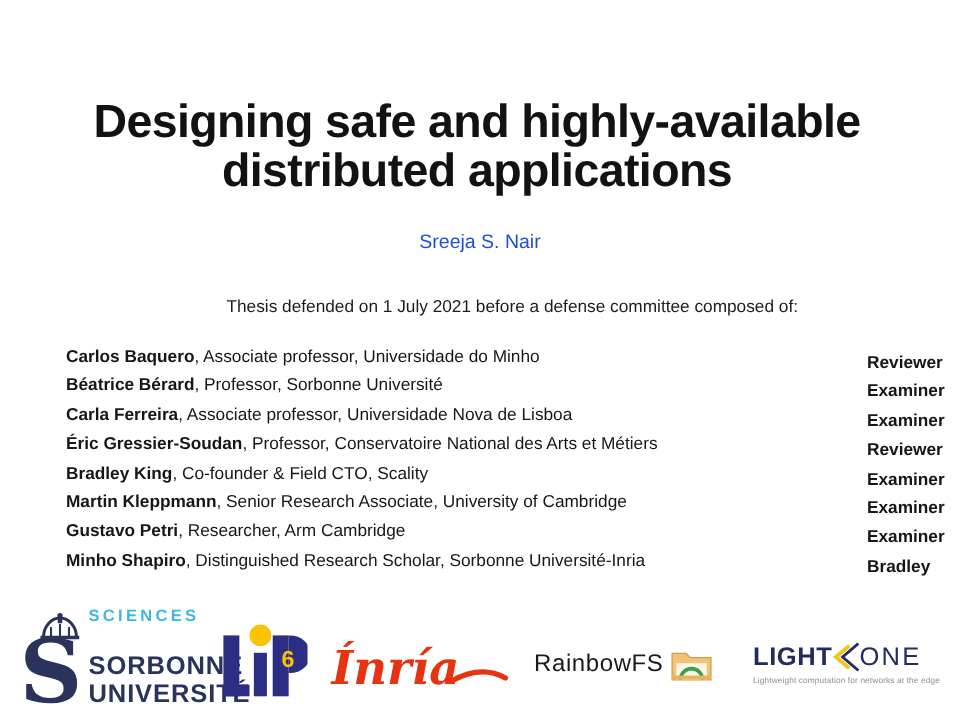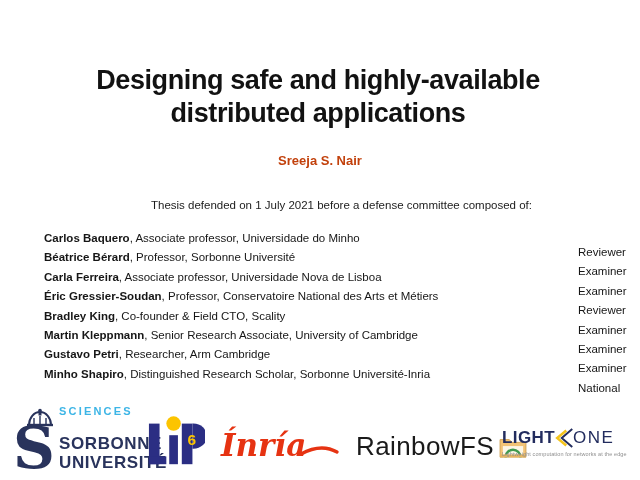--- a/index.html
+++ b/index.html
@@ -3,52 +3,52 @@
 <meta charset="utf-8">
 <style>
   html,body{margin:0;padding:0;background:#fff;}
   .slide{
     position:relative;width:640px;height:480px;background:#ffffff;overflow:hidden;
     font-family:"Liberation Sans",sans-serif;color:#111;
   }
   
   .title{
     position:absolute;top:64px;left:0;right:4px;text-align:center;
-    font-size:27px;font-weight:700;letter-spacing:-0.4px;line-height:33px;color:#121212;
+    font-size:31px;font-weight:700;letter-spacing:-0.4px;line-height:33px;color:#121212;
   }
   
   .author{
     position:absolute;top:153px;left:0;right:0;text-align:center;
-    font-size:13px;color:#c2410c;font-weight:bold;
+    font-size:13px;color:#1d4ed8;
   }
   
   .intro{
     position:absolute;top:199px;left:0;right:0;text-align:center;
     font-size:11.5px;color:#1c1c1c;padding-left:43px;
   }
   
   .committee{position:absolute;top:232px;left:44px;right:40px;}
   .crow{position:relative;height:19.4px;font-size:11.5px;color:#161616;white-space:nowrap;}
   .crow .cname{font-weight:700;}
-  .crow .crole{position:absolute;left:492px;top:14px;font-weight:400;padding-left:42px;}
+  .crow .crole{position:absolute;left:492px;top:4px;font-weight:700;padding-left:42px;}
   
   .logos{position:absolute;left:0;bottom:0;width:640px;height:80px;}
   .logo{position:absolute;display:flex;align-items:center;}
   
   .logo-sorbonne{left:13px;top:6px;}
   .sorbonne-text{margin-left:6px;line-height:1;}
   .sorbonne-l1{font-size:11px;font-weight:700;letter-spacing:2.2px;color:#3db5e6;margin-bottom:18px;}
   .sorbonne-l2,.sorbonne-l3{font-size:17px;font-weight:700;letter-spacing:0.6px;color:#29335c;margin-bottom:2px;}
   
   .logo-lip6{left:147px;top:10px;}
   
   .logo-inria{left:219px;top:24px;}
   
   .logo-rainbowfs{left:356px;top:31px;}
-  .rainbowfs-text{font-size:26px;font-weight:400;letter-spacing:0.4px;color:#1a1a1a;}
+  .rainbowfs-text{font-size:16px;font-weight:400;letter-spacing:0.4px;color:#1a1a1a;}
   
   .logo-lightkone{left:502px;top:28px;display:block;}
   .lightkone-row{display:flex;align-items:flex-start;}
   .lk-light{font-size:17px;font-weight:700;letter-spacing:0.4px;color:#222c5e;}
   .lk-one{font-size:17px;font-weight:400;letter-spacing:1.5px;color:#222c5e;}
   .lk-tagline{font-size:5.5px;color:#8f8f8f;margin-top:3px;text-align:center;letter-spacing:0.1px;}
 </style>
 </head>
 <body>
 
@@ -87,21 +87,21 @@
     <div class="crow">
       <span class="cname">Martin Kleppmann</span><span>, Senior Research Associate, University of Cambridge</span>
       <span class="crole">Examiner</span>
     </div>
     <div class="crow">
       <span class="cname">Gustavo Petri</span><span>, Researcher, Arm Cambridge</span>
       <span class="crole">Examiner</span>
     </div>
     <div class="crow">
       <span class="cname">Minho Shapiro</span><span>, Distinguished Research Scholar, Sorbonne Université-Inria</span>
-      <span class="crole">National</span>
+      <span class="crole">Bradley</span>
     </div>
   </div>
 
   <div class="logos">
 
     <div class="logo logo-sorbonne">
       <svg width="40" height="64" viewBox="0 0 40 64">
         <text x="0" y="60" font-family="DejaVu Serif, serif" font-weight="bold" font-size="58" fill="#29335c">S</text>
         <path d="M16,17 A 11,13 0 0 1 38,17 Z" fill="#ffffff" stroke="#29335c" stroke-width="2"></path>
         <path d="M21,10 V17 M27,8 V17 M33,10 V17" stroke="#29335c" stroke-width="1.4"></path>

